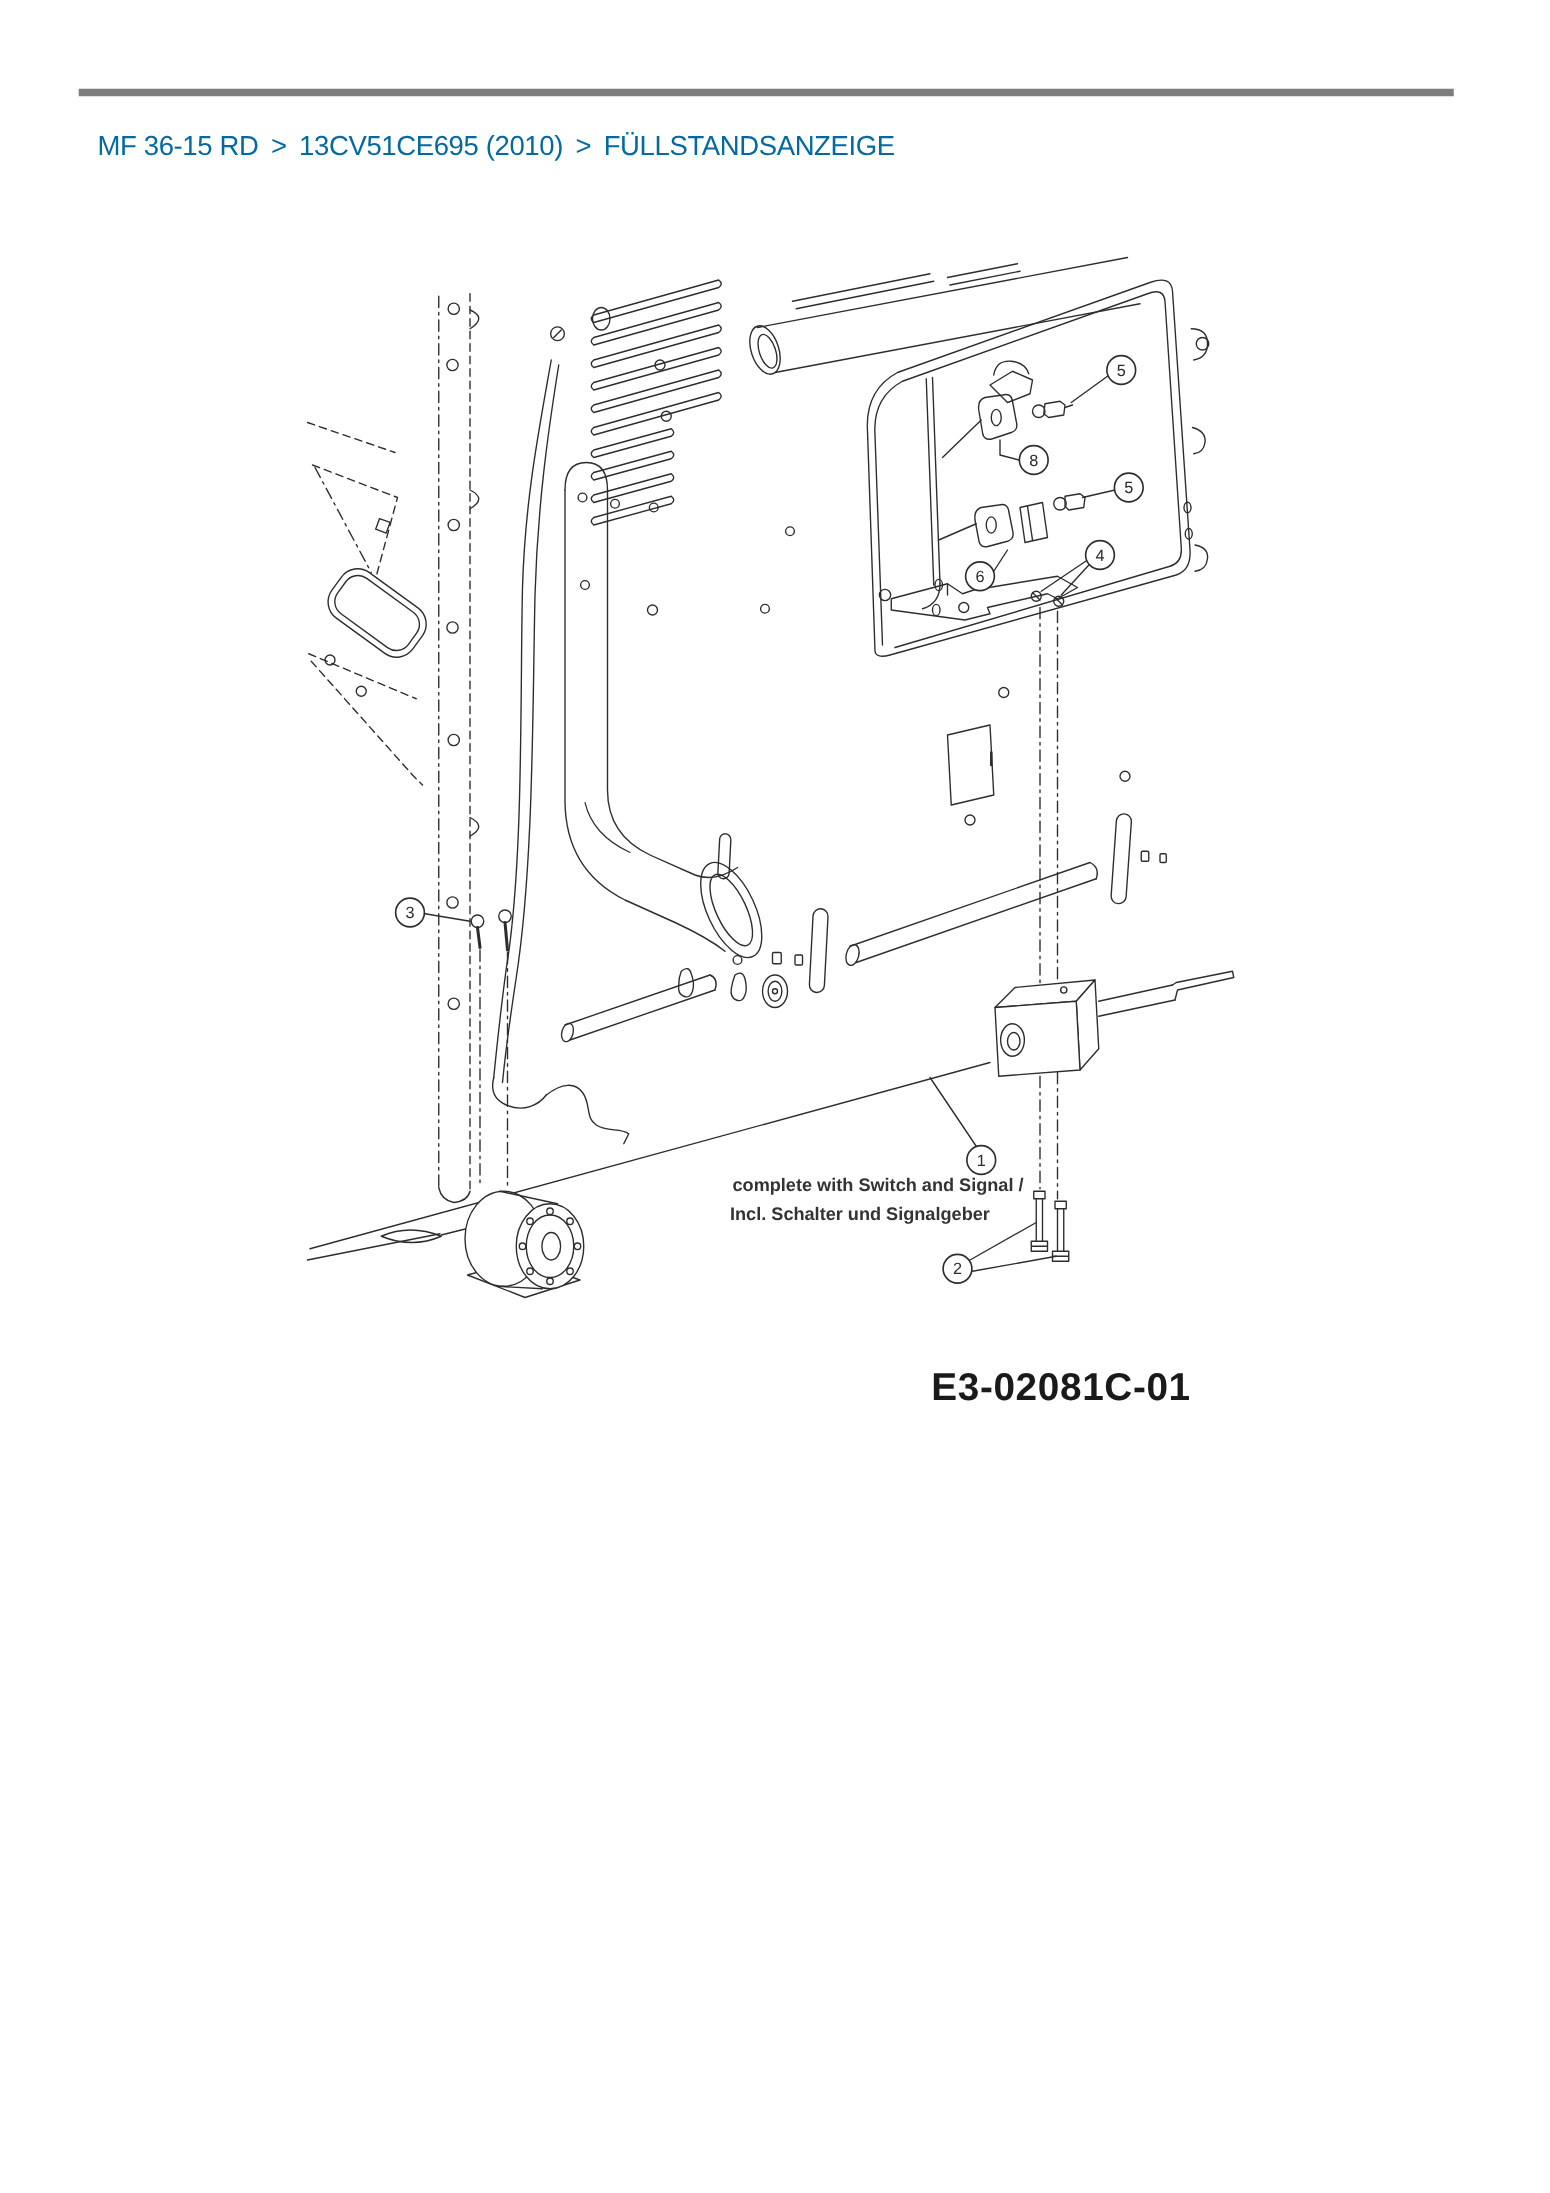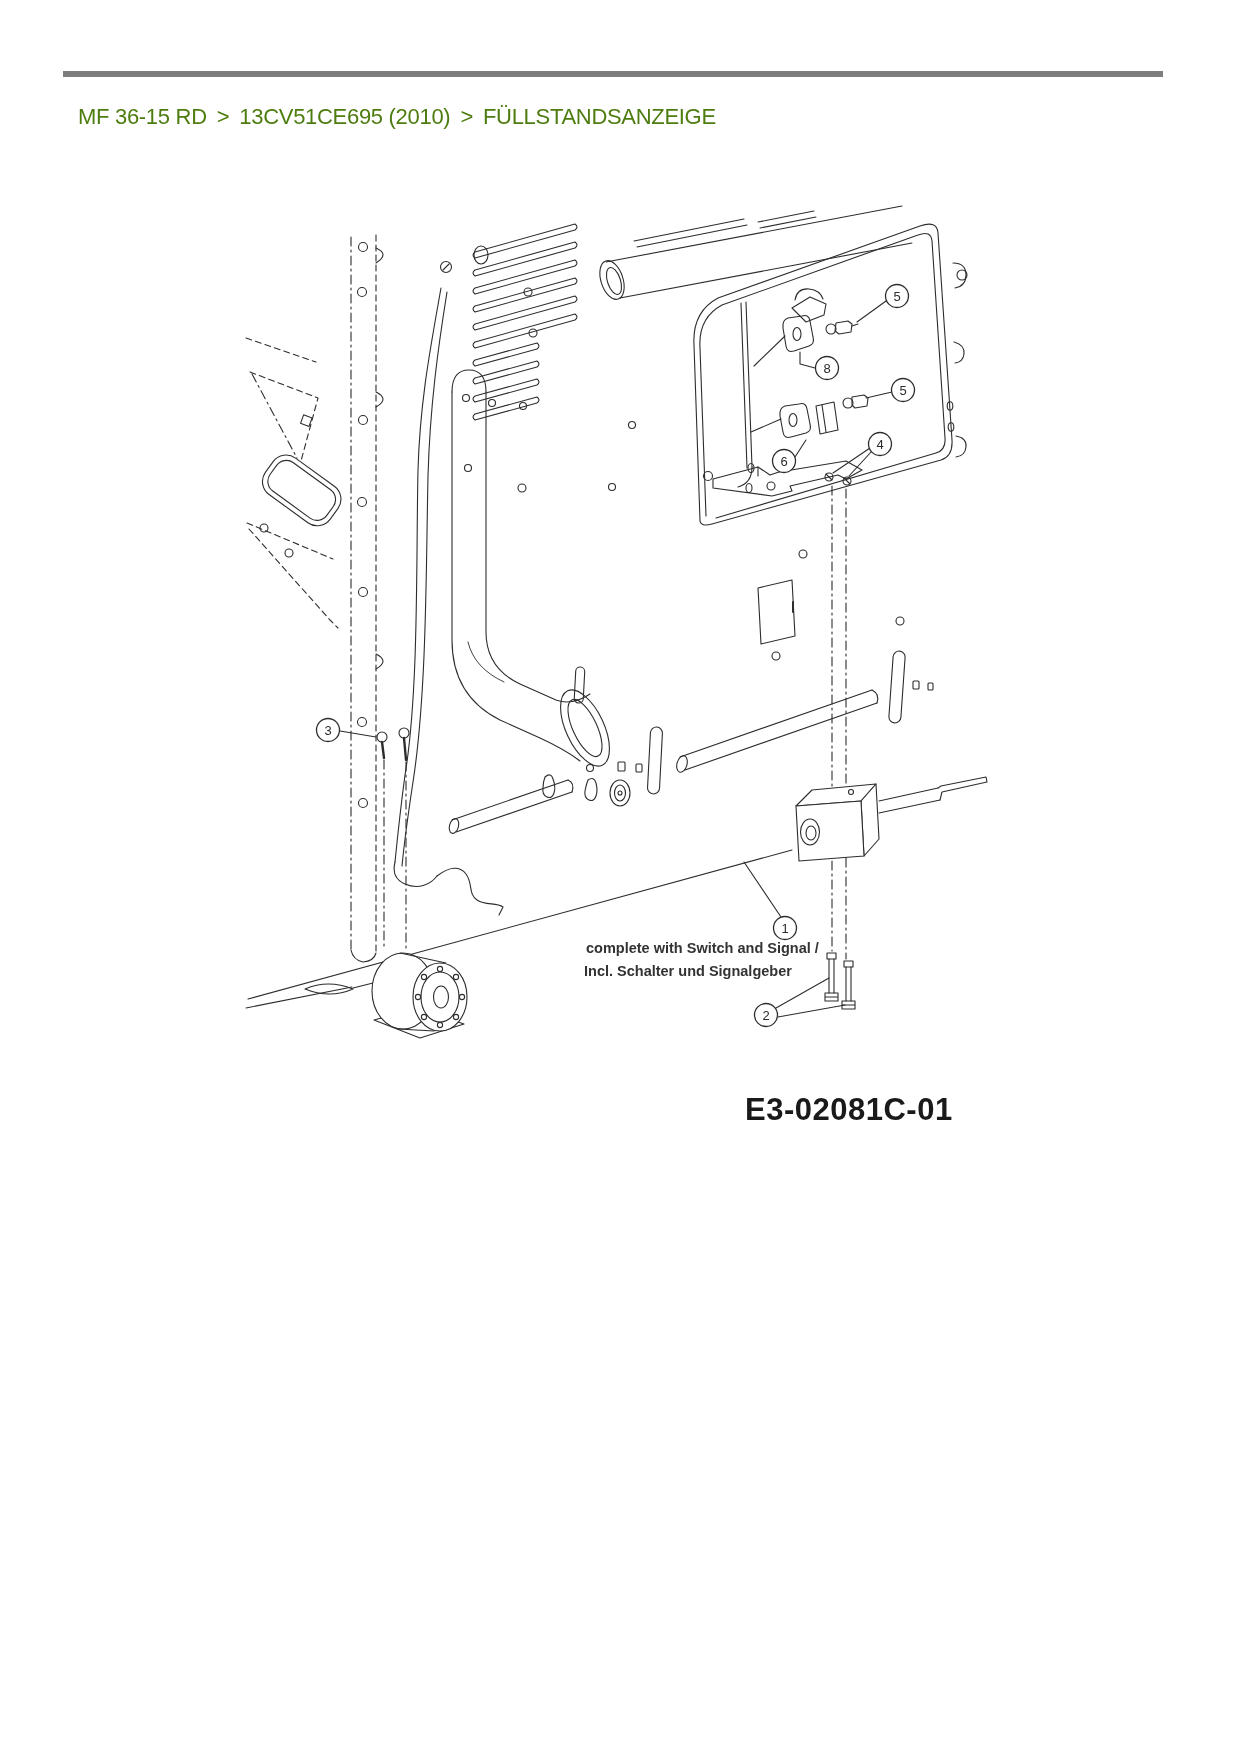--- a/index.html
+++ b/index.html
@@ -1,18 +1,18 @@
 <!DOCTYPE html>
 <html><head>
 <meta charset="utf-8">
 <style>
   html,body{margin:0;padding:0;background:#ffffff;}
   body{width:1240px;height:1754px;position:relative;font-family:"Liberation Sans",sans-serif;}
   .top-rule{position:absolute;left:63px;top:71px;width:1100px;height:6px;background:#7d7d7d;}
-  .breadcrumb{position:absolute;left:78px;top:104px;font-size:22px;letter-spacing:-0.3px;color:#4d7c0f;white-space:nowrap;text-align:right;}
+  .breadcrumb{position:absolute;left:78px;top:104px;font-size:22px;letter-spacing:-0.3px;color:#0369a1;white-space:nowrap;text-align:right;}
   .breadcrumb .sep{margin:0 10px;}
   .diagram-wrap{position:absolute;left:0;top:0;width:1240px;height:1754px;}
   svg .art{stroke:#2d2d2d;fill:none;stroke-width:1.1;stroke-linecap:round;stroke-linejoin:round;}
   svg .thick{stroke-width:2.4;}
   svg .dashdot{stroke-dasharray:9 4 2 4;}
   svg .dashed{stroke-dasharray:6 4;}
   svg .white{fill:#ffffff;}
   .note{font:600 14.5px "Liberation Sans",sans-serif;fill:#333333;}
   .dwg{font:600 31px "Liberation Sans",sans-serif;fill:#1a1a1a;letter-spacing:.5px;}
   .callout-num{font:400 13px "Liberation Sans",sans-serif;fill:#2b2b2b;}

